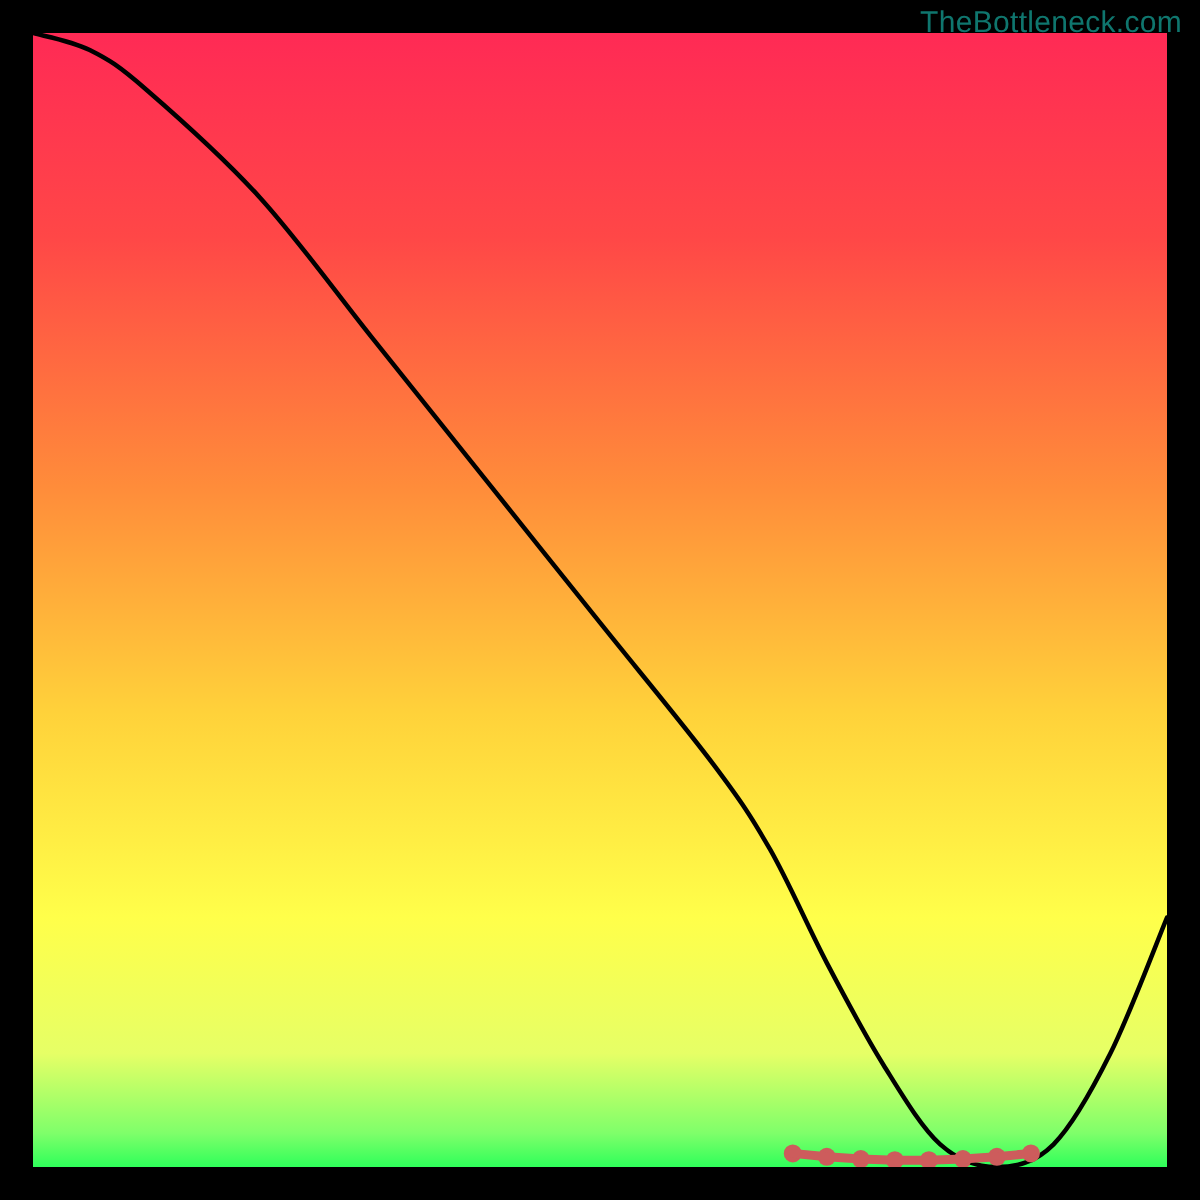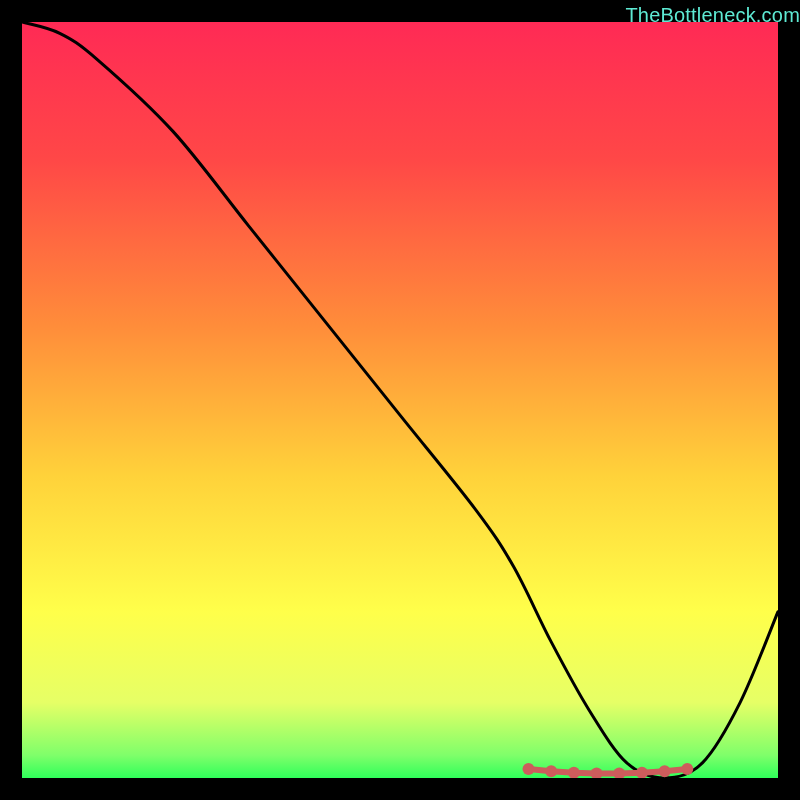--- a/index.html
+++ b/index.html
@@ -15,22 +15,22 @@
     position: absolute;
     left: 22px;
     top: 22px;
     width: 756px;
     height: 756px;
     background: #000;
   }
   .watermark {
     position: absolute;
     top: 4px;
-    right: 0;
-    color: #5eead4;
+    right: 12px;
+    color: #0f766e;
     font-size: 20px;
     font-weight: 400;
     letter-spacing: 0.2px;
   }
   svg {
     display: block;
   }
 </style>
 </head>
 <body>

